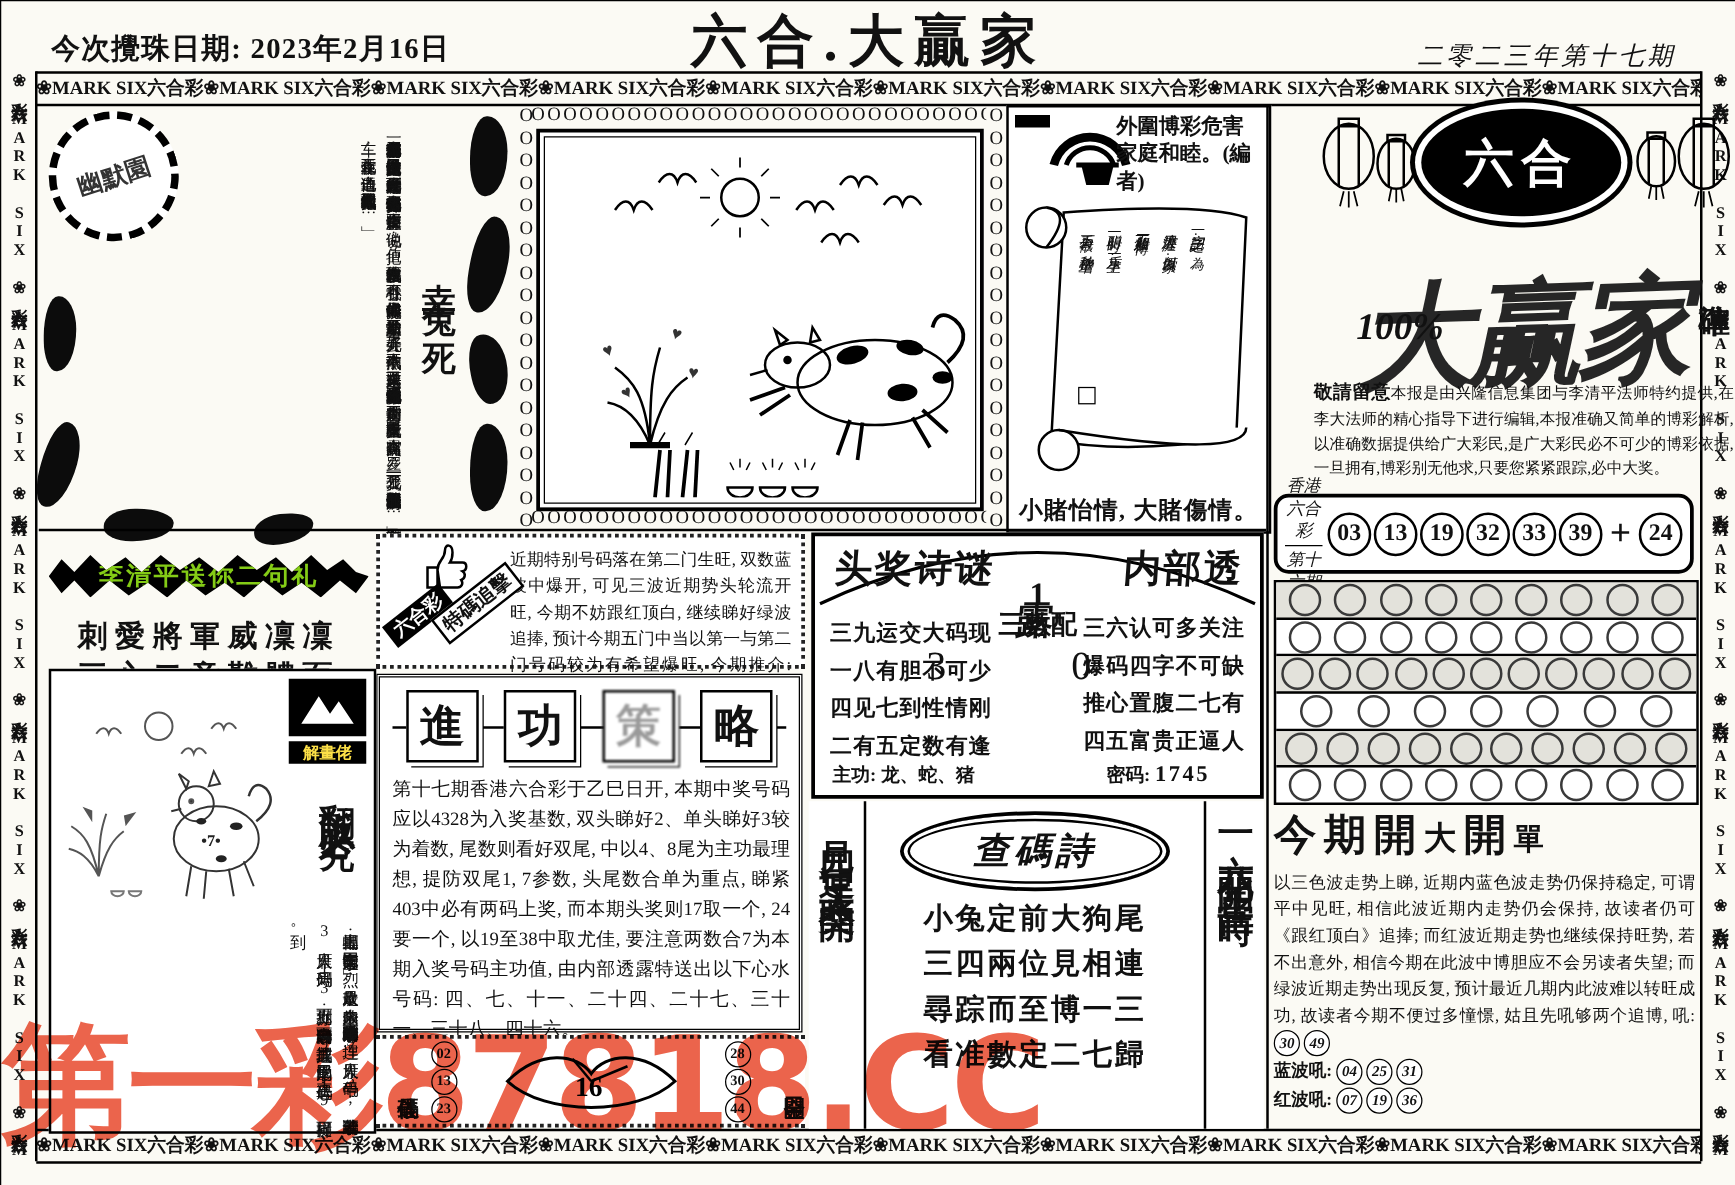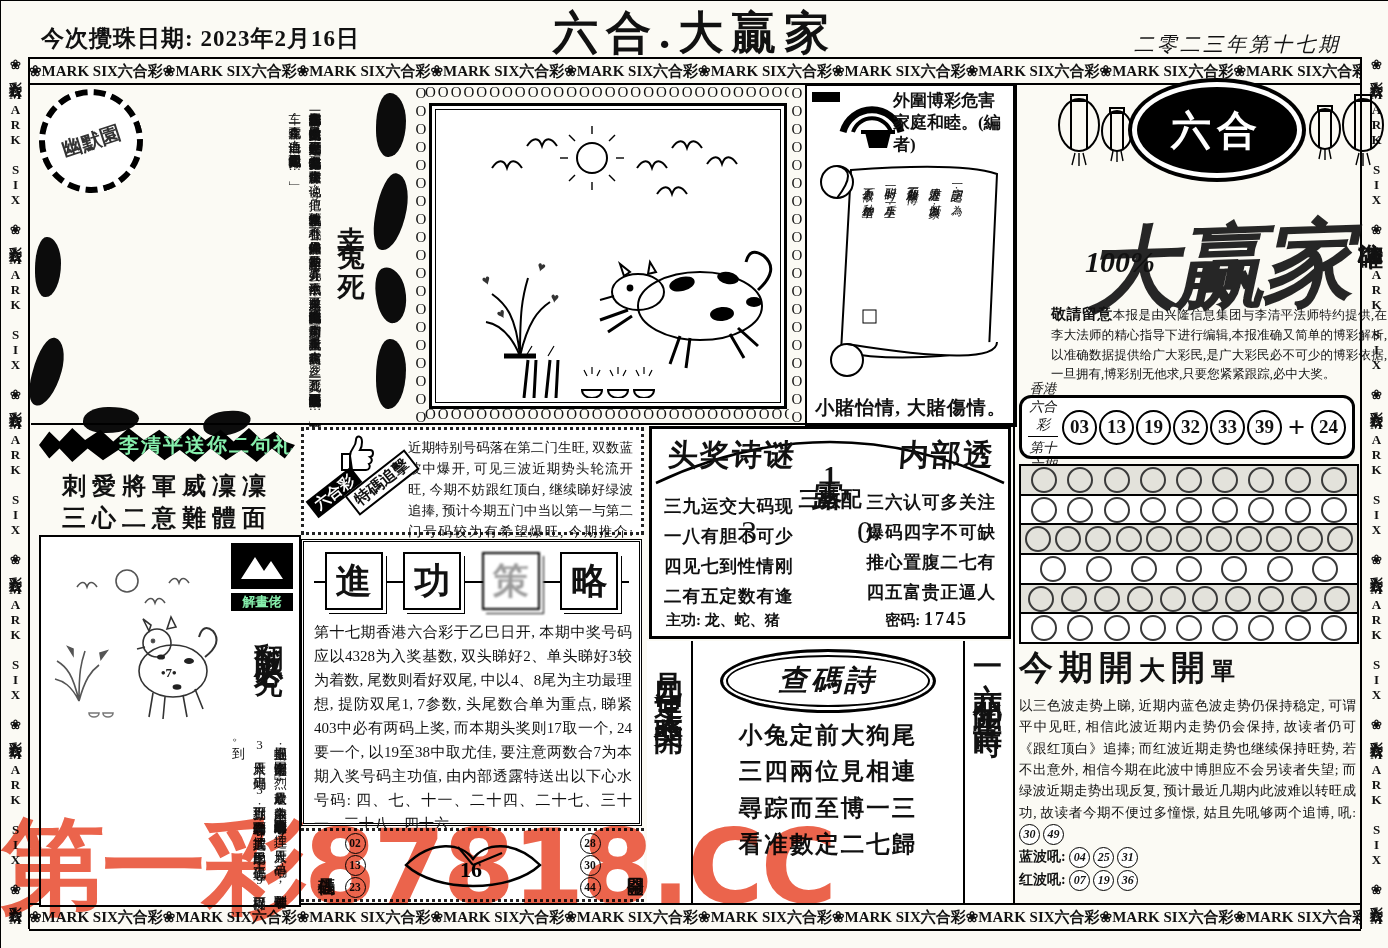--- a/index.html
+++ b/index.html
@@ -87,22 +87,22 @@
 
   
   .today{left:1018px;top:644px;width:337px;height:256px;}
   .today-title{font-weight:900;letter-spacing:6px;white-space:nowrap;}
   .today-title .b1{font-size:34px;} .today-title .s1{font-size:26px;} .today-title .s2{font-size:24px;}
   .today-text{margin-top:4px;font-size:13.5px;line-height:1.58;text-align:justify;}
   .today-line{font-size:14px;font-weight:bold;margin-top:2px;}
 
   
   .banner{left:34px;top:427px;width:264px;height:106px;text-align:center;}
-  .banner-head{margin:0 4px;background:#000;color:#86efac;font-size:20px;font-weight:900;letter-spacing:2px;line-height:34px;
-               clip-path:polygon(0 50%,4% 10%,8% 40%,13% 0,18% 35%,24% 5%,29% 40%,35% 0,41% 35%,47% 5%,53% 40%,59% 0,65% 35%,71% 5%,76% 40%,82% 0,87% 35%,92% 10%,96% 40%,100% 50%,96% 90%,91% 60%,85% 100%,79% 65%,73% 95%,67% 60%,61% 100%,55% 65%,49% 95%,43% 60%,37% 100%,31% 65%,25% 95%,19% 60%,13% 100%,8% 60%,4% 90%);text-align:right;}
+  .banner-head{margin:16px 4px;background:#000;color:#84cc16;font-size:20px;font-weight:900;letter-spacing:2px;line-height:34px;
+               clip-path:polygon(0 50%,4% 10%,8% 40%,13% 0,18% 35%,24% 5%,29% 40%,35% 0,41% 35%,47% 5%,53% 40%,59% 0,65% 35%,71% 5%,76% 40%,82% 0,87% 35%,92% 10%,96% 40%,100% 50%,96% 90%,91% 60%,85% 100%,79% 65%,73% 95%,67% 60%,61% 100%,55% 65%,49% 95%,43% 60%,37% 100%,31% 65%,25% 95%,19% 60%,13% 100%,8% 60%,4% 90%);}
   .banner-line{font-size:24px;font-weight:900;letter-spacing:6px;line-height:1.35;}
 
   
   .chase{left:300px;top:426px;width:343px;height:108px;border:3px dotted #222;box-sizing:border-box;display:flex;background:#fff;}
   .chase-badge{width:104px;position:relative;}
   .ribbon{position:absolute;font-weight:900;white-space:nowrap;transform:rotate(-38deg);}
   .ribbon.a{left:2px;top:52px;background:#000;color:#fff;font-size:15px;padding:1px 6px;}
   .ribbon.b{left:40px;top:40px;font-size:16px;border:2px solid #000;padding:0 4px;background:#fff;}
   .chase-text{flex:1;font-size:13.5px;line-height:1.55;text-align:justify;padding:8px 8px 0 0;}
 
@@ -122,21 +122,21 @@
   .tiles{position:absolute;left:0;top:10px;width:100%;display:flex;justify-content:space-evenly;}
   .tiles::before{content:"";position:absolute;left:10px;right:10px;top:50%;border-top:2px solid #000;}
   .tile{position:relative;width:54px;height:54px;border:2.5px solid #000;background:#fff;display:flex;align-items:center;justify-content:center;
         font-size:36px;font-weight:900;box-shadow:3px 3px 0 #fff,4px 4px 0 #000;}
   .tile.faded{color:#9a9a9a;filter:blur(1px);}
   .strategy-text{position:absolute;left:10px;top:78px;width:318px;font-size:15px;line-height:1.6;text-align:justify;}
 
   
   .dogbox{left:38px;top:534px;width:258px;height:368px;border:2px solid #000;background:#fff;}
   .corner-ico{right:6px;top:6px;width:62px;height:46px;background:#000;display:flex;align-items:center;justify-content:center;}
-  .corner-lbl{right:6px;top:56px;width:62px;background:#000;color:#86efac;font-size:13px;font-weight:bold;text-align:center;line-height:18px;}
+  .corner-lbl{right:6px;top:56px;width:62px;background:#000;color:#fde047;font-size:13px;font-weight:bold;text-align:center;line-height:18px;}
   .pirate{right:10px;top:82px;font-size:29px;font-weight:900;letter-spacing:8px;}
   .dog-text{left:6px;top:200px;width:244px;height:160px;font-size:13px;line-height:1.62;}
 
   
   .check{left:646px;top:640px;width:364px;height:262px;display:flex;background:#fff;}
   .check-left{width:46px;border-right:2px solid #000;display:flex;align-items:flex-start;justify-content:center;padding-top:8px;box-sizing:border-box;}
   .check-right{width:48px;border-left:2px solid #000;display:flex;align-items:flex-start;justify-content:center;padding-top:10px;box-sizing:border-box;}
   .check-vert{font-size:29px;font-weight:900;letter-spacing:9px;}
   .check-mid{flex:1;text-align:center;}
   .oval{margin:8px auto 4px;width:210px;height:58px;border:3px solid #000;border-radius:50%;box-shadow:inset 0 0 0 3px #fff,inset 0 0 0 5px #000;

